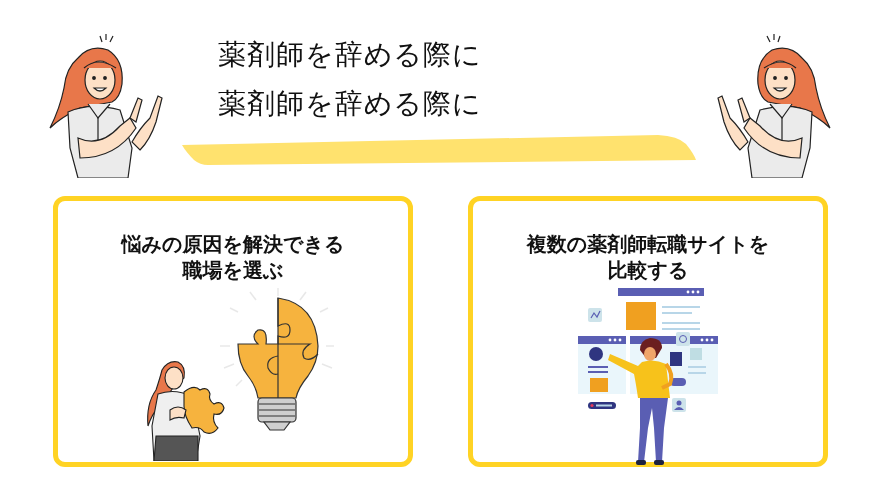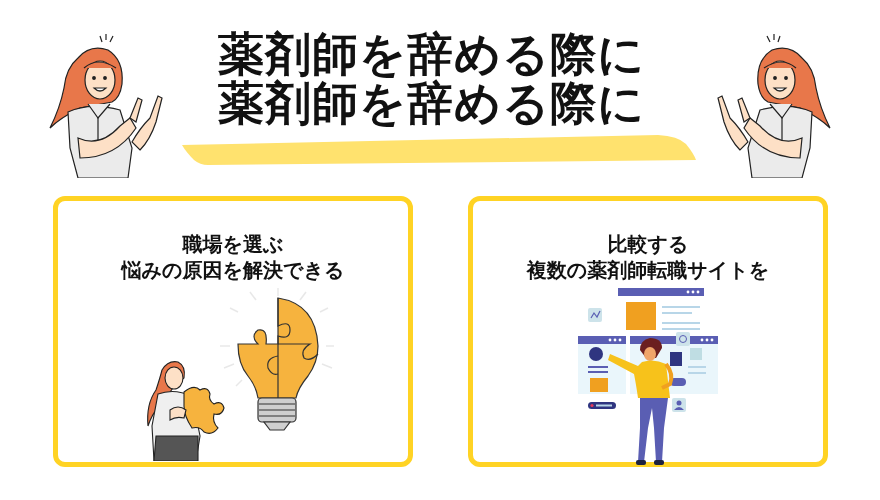--- a/index.html
+++ b/index.html
@@ -1,21 +1,21 @@
 <!DOCTYPE html>
 <html><head>
 <meta charset="utf-8">
 <style>
   * { box-sizing: border-box; margin: 0; padding: 0; }
   html, body { width: 880px; height: 500px; background: #ffffff; overflow: hidden; }
   body { position: relative; font-family: "DejaVu Sans", "Liberation Sans", sans-serif; color: #111; }
 
   .title {
     position: absolute; left: 218px; top: 30px; width: 440px;
-    font-size: 46px; font-weight: bold; line-height: 49px; letter-spacing: 1px;
+    font-size: 28px; font-weight: normal; line-height: 49px; letter-spacing: 1px;
     color: #111; text-align: left; white-space: nowrap;
   }
   .title .line { display: block; }
   .brush { position: absolute; left: 178px; top: 130px; width: 520px; height: 42px; }
 
   .figure { position: absolute; }
   .fig-left { left: 20px; top: 18px; width: 150px; height: 160px; }
   .fig-right { left: 710px; top: 18px; width: 150px; height: 160px; }
 
   .card {
@@ -74,22 +74,22 @@
     <path d="M68 86 L78 100 L90 86" fill="#EBEBEB"></path>
     <path d="M78 100 L78 130" fill="none"></path>
     <path d="M58 120 Q80 130 100 108 L110 100 L116 110 Q96 140 60 140 Z" fill="#FDE0C6"></path>
     <path d="M110 100 L118 80 L122 82 L116 104 Z" fill="#FDE0C6"></path>
     <path d="M112 124 Q120 110 130 100 L138 78 L142 80 L136 104 Q130 122 120 132 Z" fill="#FDE0C6"></path>
   </g>
 </svg>
 
 <div class="card card-left">
   <div class="card-title">
+    <span>悩みの原因を解決できる</span>
     <span>職場を選ぶ</span>
-    <span>悩みの原因を解決できる</span>
   </div>
   <svg class="illus" style="left:80px; top:85px; width:200px; height:175px;" viewBox="0 0 200 175">
 
     <g stroke="#E8E8E8" stroke-width="1.5">
       <line x1="140" y1="2" x2="140" y2="10"></line>
         <line x1="112" y1="6" x2="118" y2="14"></line>
       <line x1="168" y1="6" x2="162" y2="14"></line>
         <line x1="92" y1="22" x2="100" y2="26"></line>
       <line x1="190" y1="22" x2="182" y2="26"></line>
         <line x1="82" y1="60" x2="92" y2="60"></line>
@@ -117,22 +117,22 @@
       <path d="M20 108 Q36 102 54 110 L62 150 L58 175 L16 175 L14 140 Z" fill="#EFEFEF"></path>
       <path d="M18 150 L60 150 L60 175 L16 175 Z" fill="#555"></path>
       <path d="M46 106 Q56 98 62 104 Q70 100 72 108 Q70 114 76 118 Q84 114 86 122 Q84 130 76 128 Q74 136 80 142 Q74 150 66 146 Q62 140 54 142 Q46 130 46 120 Z" fill="#F6B33E"></path>
       <path d="M32 124 Q40 118 48 124 L46 132 Q38 130 32 134 Z" fill="#FDE0C6"></path>
     </g>
   </svg>
 </div>
 
 <div class="card card-right">
   <div class="card-title">
+    <span>複数の薬剤師転職サイトを</span>
     <span>比較する</span>
-    <span>複数の薬剤師転職サイトを</span>
   </div>
   <svg class="illus" style="left:105px; top:87px; width:160px; height:178px;" viewBox="0 0 160 178">
 
     <rect x="40" y="0" width="86" height="8" fill="#5A5EB3"></rect>
     <circle cx="110" cy="4" r="1.4" fill="#fff"></circle>
       <circle cx="115" cy="4" r="1.4" fill="#fff"></circle>
       <circle cx="120" cy="4" r="1.4" fill="#fff"></circle>
     <rect x="48" y="14" width="30" height="28" fill="#F0A020"></rect>
     <rect x="84" y="18" width="38" height="2" fill="#B8D6E8"></rect>
       <rect x="84" y="24" width="30" height="2" fill="#B8D6E8"></rect>

